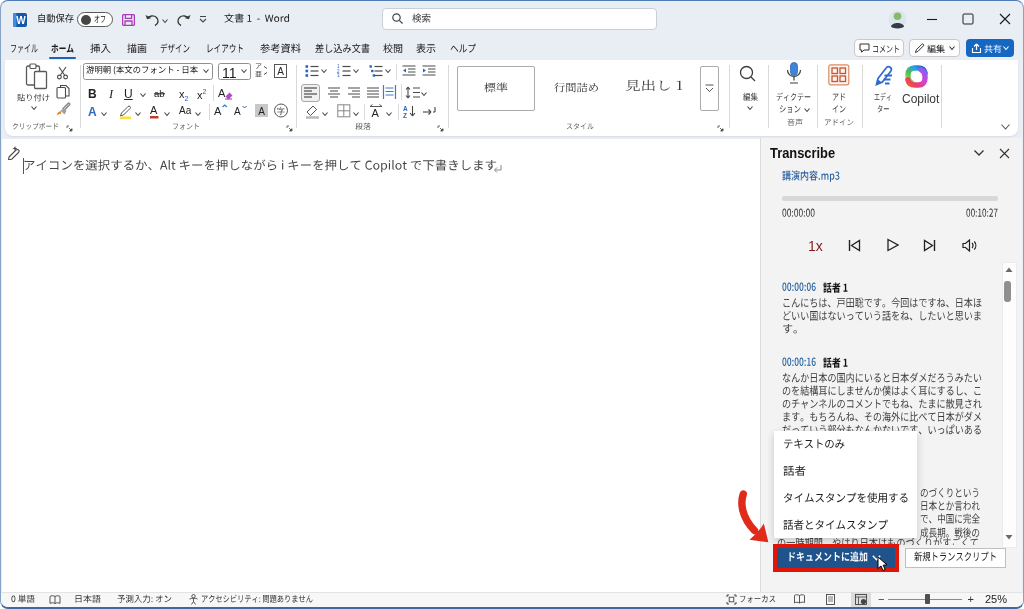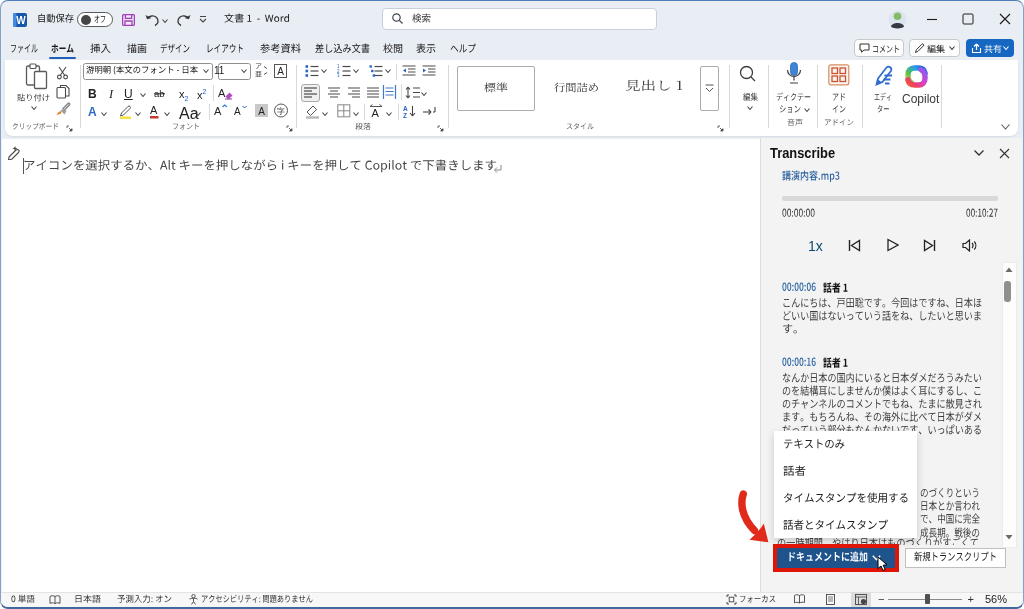--- a/index.html
+++ b/index.html
@@ -509,21 +509,21 @@
       <use href="#g33" x="956"></use>
       <use href="#g10" x="1079"></use>
       <use href="#g71" x="1136"></use>
       <use href="#g68" x="1236"></use>
     </g>
   </svg>
 <svg style="position:absolute;left:203px;top:69px;" width="6" height="5.5" viewBox="0 0 6 5.5">
     <path d="M0.5 0.5 L3.0 3.5 L5.5 0.5" fill="none" stroke="#444" stroke-width="1.1"></path>
   </svg>
 <div class="abs" style="left:218px;top:63px;width:33px;height:16.5px;border:1px solid #8f8f8f;border-radius:2.5px;background:#fff"></div>
-<div class="abs" style="left:214px;top:65px;font-size:10px;color:#1b1b1b">11</div>
+<div class="abs" style="left:222px;top:65px;font-size:14px;color:#1b1b1b">11</div>
 <svg style="position:absolute;left:241px;top:69px;" width="6" height="5.5" viewBox="0 0 6 5.5">
     <path d="M0.5 0.5 L3.0 3.5 L5.5 0.5" fill="none" stroke="#444" stroke-width="1.1"></path>
   </svg>
 <svg style="position:absolute;left:255.0px;top:63.0px;overflow:visible" width="7" height="9">
     <g fill="#444" transform="translate(0,5.60) scale(0.0700,0.0700)">
       <use href="#g31" x="0"></use>
     </g>
   </svg>
 <svg style="position:absolute;left:255.0px;top:70.5px;overflow:visible" width="7" height="9">
     <g fill="#444" transform="translate(0,5.60) scale(0.0700,0.0700)">
@@ -566,21 +566,21 @@
 <svg style="position:absolute;left:135px;top:112px;" width="6" height="5.5" viewBox="0 0 6 5.5">
     <path d="M0.5 0.5 L3.0 3.5 L5.5 0.5" fill="none" stroke="#444" stroke-width="1.1"></path>
   </svg>
 <svg style="position:absolute;left:150px;top:104px;" width="12" height="15" viewBox="0 0 12 15">
     <text x="0" y="10" font-size="11" fill="#222" font-family="Liberation Sans">A</text>
     <rect x="0" y="12" width="8.5" height="2.5" fill="#c33b2f"></rect>
   </svg>
 <svg style="position:absolute;left:164px;top:112px;" width="6" height="5.5" viewBox="0 0 6 5.5">
     <path d="M0.5 0.5 L3.0 3.5 L5.5 0.5" fill="none" stroke="#444" stroke-width="1.1"></path>
   </svg>
-<div class="abs" style="left:179px;top:105px;font-size:16px;color:#222">Aa</div>
+<div class="abs" style="left:179px;top:105px;font-size:10px;color:#222">Aa</div>
 <svg style="position:absolute;left:195px;top:112px;" width="6" height="5.5" viewBox="0 0 6 5.5">
     <path d="M0.5 0.5 L3.0 3.5 L5.5 0.5" fill="none" stroke="#444" stroke-width="1.1"></path>
   </svg>
 <div class="sep" style="left:209px;top:104px;height:16px"></div>
 <svg style="position:absolute;left:214px;top:104px;" width="14" height="14" viewBox="0 0 14 14">
     <text x="0" y="11" font-size="11" fill="#222" font-family="Liberation Sans">A</text>
     <path d="M8.5 3 l2.2 -2 2.2 2" fill="none" stroke="#2a7fd4" stroke-width="1.2"></path>
   </svg>
 <svg style="position:absolute;left:234px;top:104px;" width="14" height="14" viewBox="0 0 14 14">
     <text x="0" y="11" font-size="10" fill="#222" font-family="Liberation Sans">A</text>
@@ -965,21 +965,21 @@
       <use href="#g126" x="0"></use>
       <use href="#g126" x="56"></use>
       <use href="#g127" x="111"></use>
       <use href="#g9" x="139"></use>
       <use href="#g126" x="194"></use>
       <use href="#g127" x="250"></use>
       <use href="#g128" x="278"></use>
       <use href="#g129" x="333"></use>
     </g>
   </svg>
-<div class="abs" style="left:808px;top:238px;font-size:14px;color:#0c4a6e">1x</div>
+<div class="abs" style="left:808px;top:238px;font-size:14px;color:#7f1d1d">1x</div>
 <svg style="position:absolute;left:848px;top:239px;" width="13" height="13" viewBox="0 0 13 13">
     <path d="M1.5 1 v11" stroke="#222" stroke-width="1.4"></path>
     <path d="M11.5 1.5 v10 L3.5 6.5 z" fill="none" stroke="#222" stroke-width="1.3"></path>
   </svg>
 <svg style="position:absolute;left:886px;top:238px;" width="13" height="14" viewBox="0 0 13 14">
     <path d="M2 1.5 L12 7 L2 12.5 z" fill="none" stroke="#222" stroke-width="1.3"></path>
   </svg>
 <svg style="position:absolute;left:923px;top:239px;" width="13" height="13" viewBox="0 0 13 13">
     <path d="M11.5 1 v11" stroke="#222" stroke-width="1.4"></path>
     <path d="M1.5 1.5 v10 L9.5 6.5 z" fill="none" stroke="#222" stroke-width="1.3"></path>
@@ -1457,12 +1457,12 @@
 <div class="abs" style="left:851px;top:591.5px;width:20px;height:15px;background:#dcdcdc"></div>
 <svg style="position:absolute;left:855px;top:594px;" width="12" height="11" viewBox="0 0 12 11">
     <rect x="0.5" y="0.5" width="11" height="10" fill="none" stroke="#444" stroke-width="0.9"></rect>
     <path d="M0.5 3 h11 M3.5 3 v7.5" stroke="#444" stroke-width="0.8"></path>
     <circle cx="8.5" cy="7.5" r="2.6" fill="#444"></circle>
   </svg>
 <div class="abs" style="left:878px;top:593px;font-size:11px;color:#333">−</div>
 <div class="abs" style="left:888px;top:598.5px;width:74px;height:1.5px;background:#8a8a8a"></div>
 <div class="abs" style="left:925px;top:594px;width:5px;height:10px;background:#505050;border-radius:1px"></div>
 <div class="abs" style="left:967.5px;top:593px;font-size:11px;color:#333">+</div>
-<div class="abs" style="left:985px;top:593px;font-size:11px;color:#222">56%</div>
+<div class="abs" style="left:985px;top:593px;font-size:11px;color:#222">25%</div>
 </body></html>

